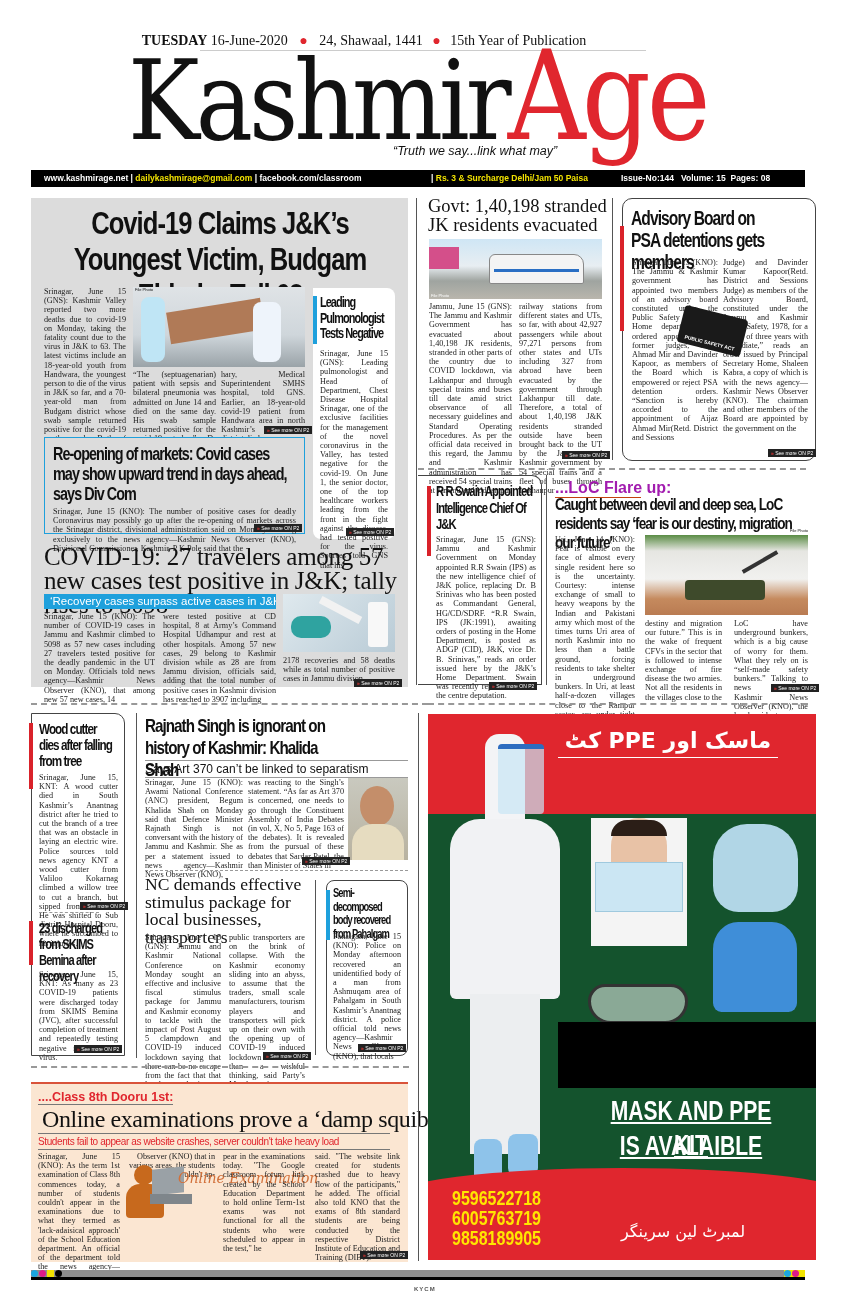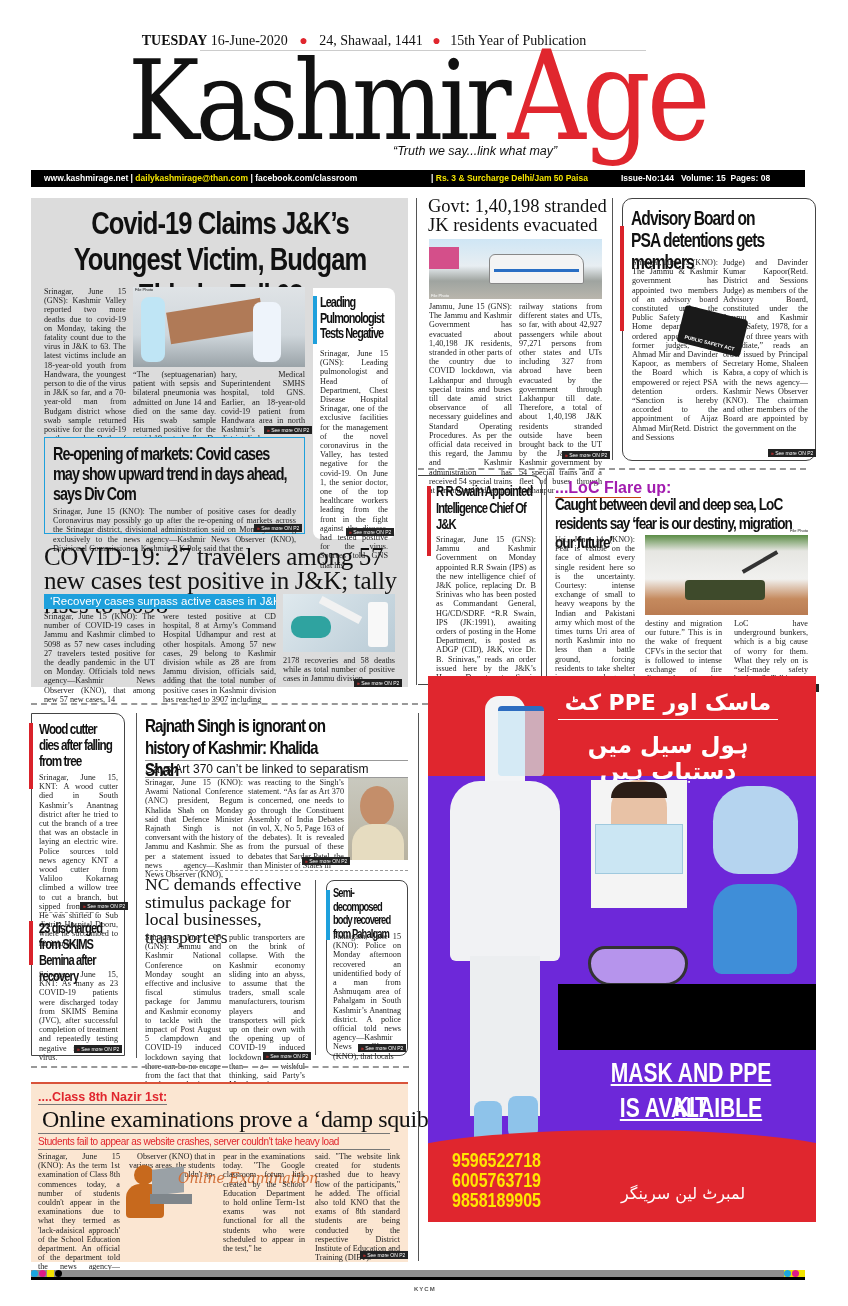--- a/index.html
+++ b/index.html
@@ -27,21 +27,21 @@
 </div>
 <div class="abs" style="left:200px;top:50px;width:446px;border-top:1px solid #ccc"></div>
 
 <div class="abs" style="left:128px;top:50px;height:110px;white-space:nowrap;font-family:'DejaVu Serif',serif;line-height:110px">
   <span style="font-size:96px;letter-spacing:-4px;color:#111;display:inline-block;transform:scaleY(1.15);transform-origin:bottom">Kashmir</span><span style="font-size:108px;letter-spacing:-4px;color:#e0262e;display:inline-block;transform:scaleY(1.15);transform-origin:bottom">Age</span>
 </div>
 <div class="abs" style="left:393px;top:144px;font-family:'Liberation Sans',sans-serif;font-style:italic;font-size:12.5px;color:#111">“Truth we say...link what may”</div>
 
 <div class="abs" style="left:31px;top:170px;width:774px;height:17px;background:#000;color:#fff;font-family:'Liberation Sans',sans-serif;font-size:8.5px;font-weight:bold;line-height:17px;padding-left:13px">
   <a style="color:#fff">www.kashmirage.net</a> |
-  <a style="color:#f2e300">dailykashmirage@than.com</a> |
+  <a style="color:#f2e300">dailykashmirage@gmail.com</a> |
   <a style="color:#fff">facebook.com/classroom</a>
   <span style="position:absolute;left:400px">| <span style="color:#f2e300">Rs. 3 &amp; Surcharge Delhi/Jam 50 Paisa</span></span>
   <span style="position:absolute;left:590px">
     <span>Issue-No:144</span>&nbsp;&nbsp;
     <span>Volume: 15</span>&nbsp;
     <span>Pages: 08</span>
   </span>
 </div>
 
 <div class="abs" style="left:31px;top:198px;width:377px;height:489px;background:#dcdcdc"></div>
@@ -163,42 +163,41 @@
 
 <div class="abs" style="left:326px;top:880px;width:82px;height:176px;border:1px solid #444;border-radius:8px"></div>
 <div class="abs bluebar" style="left:326px;top:890px;height:50px"></div>
 <div class="abs cond" style="left:333px;top:887px;width:92px;font-size:12.5px;line-height:13.5px;transform:scaleX(0.75)">Semi-decomposed body recovered from Pahalgam</div>
 <div class="abs body-txt" style="left:333px;top:932px;width:68px">Pahalgam, June 15 (KNO): Police on Monday afternoon recovered an unidentified body of a man from Ashmuqam area of Pahalgam in South Kashmir’s Anantnag district. A police official told news agency—Kashmir News Observer (KNO), that locals</div>
 <div class="abs seemore" style="left:358px;top:1042px"><b>»</b> <span>See more ON P2</span></div>
 
 <div class="abs dash" style="left:31px;top:1066px;width:378px"></div>
 
 <div class="abs" style="left:31px;top:1082px;width:377px;height:180px;background:#fbe6d2;border-top:2px solid #d9533a"></div>
-<div class="abs" style="left:38px;top:1090px;font-family:'Liberation Sans',sans-serif;font-weight:bold;font-size:12.5px;color:#e0262e;border-bottom:1px solid #777;white-space:nowrap">....Class 8th Nazir 1st:</div>
+<div class="abs" style="left:38px;top:1090px;font-family:'Liberation Sans',sans-serif;font-weight:bold;font-size:12.5px;color:#e0262e;border-bottom:1px solid #777;white-space:nowrap">....Class 8th Dooru 1st:</div>
 <div class="abs" style="left:42px;top:1106px;width:360px;font-family:'Liberation Serif',serif;font-size:24px;line-height:26px;color:#111;white-space:nowrap;letter-spacing:-0.4px">Online examinations prove a ‘damp squib’</div>
 <div class="abs" style="left:38px;top:1133px;width:352px;border-top:1px solid #777;border-bottom:1px solid #777;font-family:'Liberation Sans',sans-serif;font-size:10px;line-height:15px;color:#e0262e;white-space:nowrap;overflow:hidden;letter-spacing:-0.4px">Students fail to appear as website crashes, server couldn't take heavy load</div>
 <div class="abs body-txt" style="left:38px;top:1152px;width:82px">Srinagar, June 15 (KNO): As the term 1st examination of Class 8th commences today, a number of students couldn't appear in the examinations due to what they termed as 'lack-adaisical approach' of the School Education department. An official of the department told the news agency—Kashmir News</div>
 <div class="abs body-txt" style="left:125px;top:1152px;width:90px;text-align:right">Observer (KNO) that in various areas, the students couldn't ap-</div>
 <div class="abs" style="left:120px;top:1160px;width:92px;height:60px">
   <div style="position:absolute;left:14px;top:5px;width:20px;height:20px;background:#c7691d;border-radius:50%"></div>
   <div style="position:absolute;left:6px;top:24px;width:38px;height:34px;background:#c7691d;border-radius:14px 14px 4px 4px"></div>
   <div style="position:absolute;left:32px;top:8px;width:32px;height:26px;background:#9aa1a6;transform:skewY(-6deg)"></div>
   <div style="position:absolute;left:30px;top:34px;width:42px;height:10px;background:#7f868b"></div>
 </div>
 <div class="abs" style="left:178px;top:1170px;font-family:'DejaVu Serif',serif;font-style:italic;font-size:14px;color:#d2703a;white-space:nowrap">Online Examination</div>
 <div class="abs body-txt" style="left:223px;top:1152px;width:82px">pear in the examinations today. "The Google classroom forum link created by the School Education Department to hold online Term-1st exams was not functional for all the students who were scheduled to appear in the test," he</div>
 <div class="abs body-txt" style="left:315px;top:1152px;width:85px">said. "The website link created for students crashed due to heavy flow of the participants," he added. The official also told KNO that the exams of 8th standard students are being conducted by the respective District Institute of Education and Training (DIET).</div>
 <div class="abs seemore" style="left:360px;top:1249px"><b>»</b> <span>See more ON P2</span></div>
 
 <div class="abs" style="left:418px;top:713px;height:548px;border-left:1px solid #555"></div>
 
-<div class="abs" style="left:428px;top:676px;width:388px;height:546px;background:#6d28d9;overflow:hidden">
+<div class="abs" style="left:428px;top:714px;width:388px;height:546px;background:#14532d;overflow:hidden">
   <div style="position:absolute;left:0;top:0;width:100%;height:100px;background:#e0262e"></div>
   <div style="position:absolute;left:130px;top:14px;width:220px;text-align:center;color:#fff;font-family:'DejaVu Sans',sans-serif;font-size:22px;font-weight:bold;border-bottom:1px solid #fff;padding-bottom:4px" dir="rtl">ماسک اور PPE کٹ</div>
-  <div style="position:absolute;left:120px;top:56px;width:240px;text-align:center;color:#fff;font-family:'DejaVu Sans',sans-serif;font-size:23px;font-weight:bold" dir="rtl">ہول سیل میں دستیاب ہیں</div>
 
   <div style="position:absolute;left:12px;top:20px;width:130px;height:460px">
     <div style="position:absolute;left:45px;top:0;width:40px;height:95px;background:#f3f4f6;border-radius:14px 14px 4px 4px"></div>
     <div style="position:absolute;left:58px;top:10px;width:46px;height:70px;background:rgba(200,230,245,0.7);border-top:5px solid #2d6cc0;border-radius:4px"></div>
     <div style="position:absolute;left:10px;top:85px;width:110px;height:180px;background:#f1f2f4;border-radius:30px 30px 6px 6px"></div>
     <div style="position:absolute;left:30px;top:260px;width:70px;height:160px;background:#eceef0"></div>
     <div style="position:absolute;left:34px;top:405px;width:28px;height:48px;background:#8ec3ea;border-radius:8px"></div>
     <div style="position:absolute;left:68px;top:400px;width:30px;height:42px;background:#8ec3ea;border-radius:8px"></div>
   </div>
 

